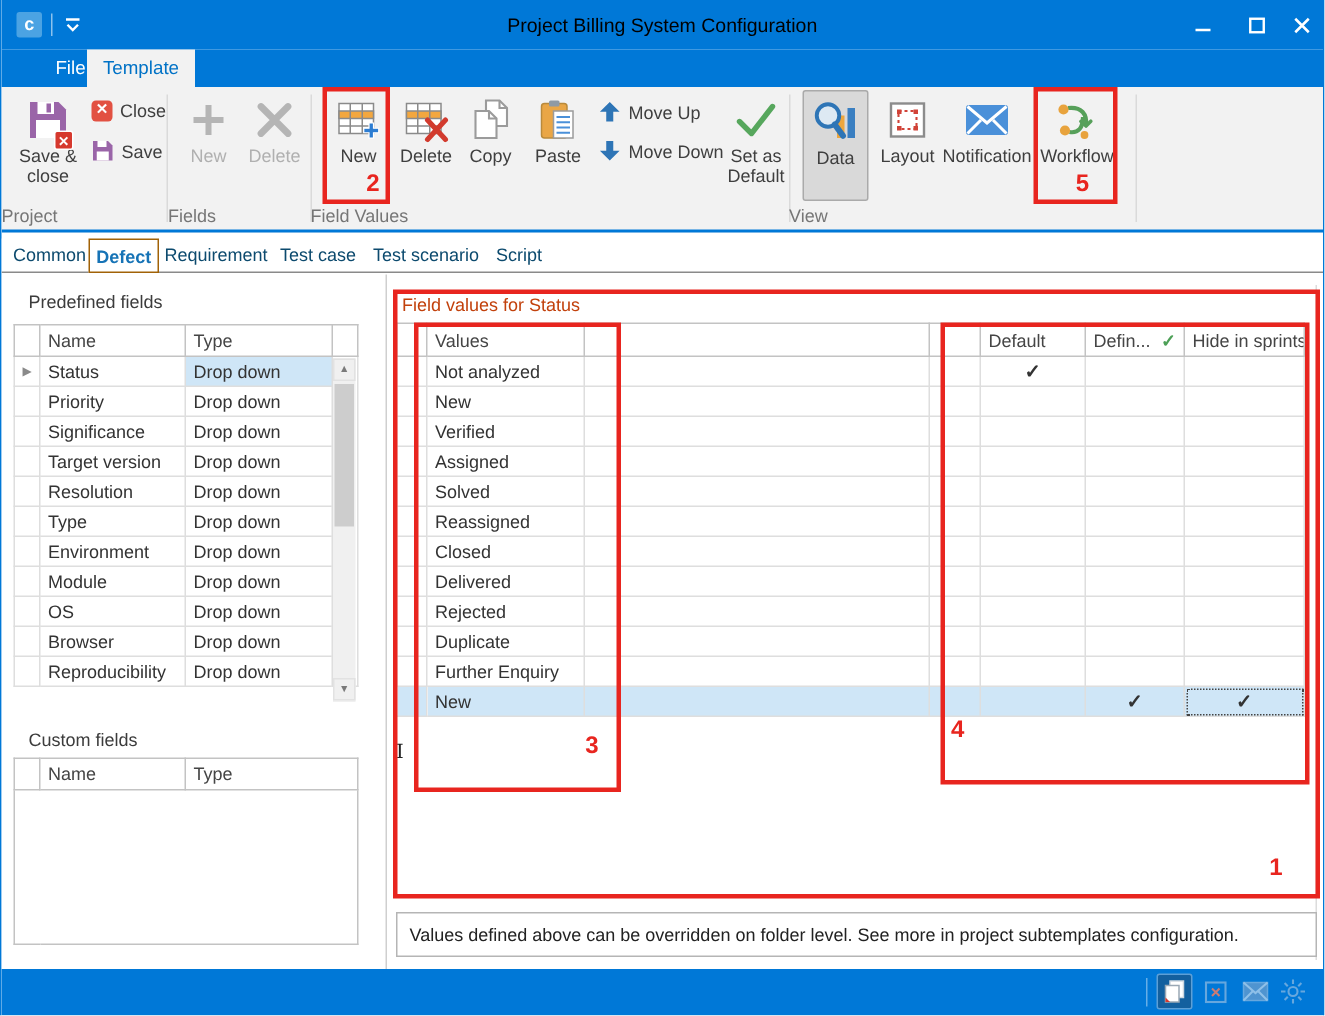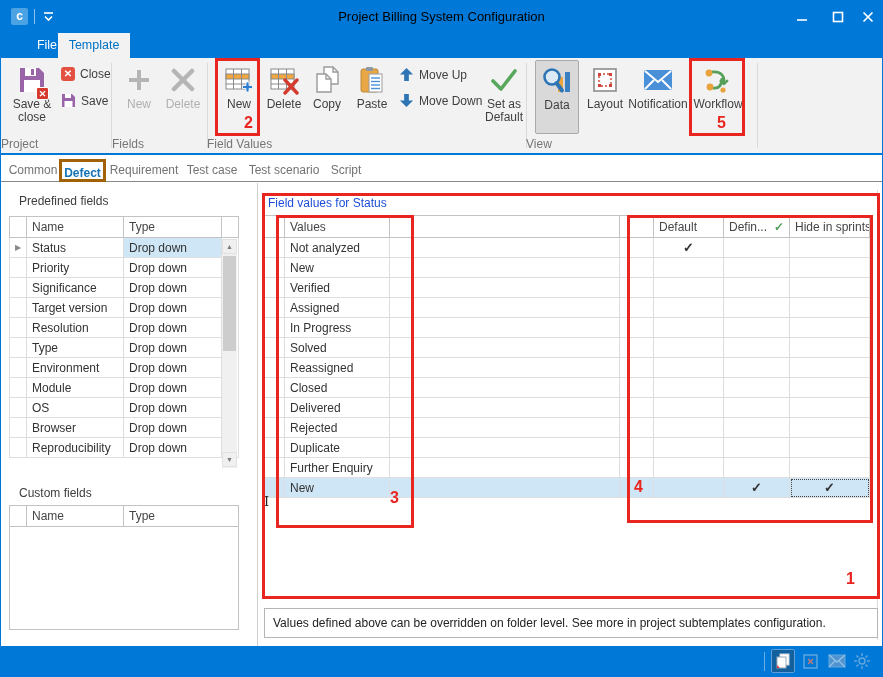--- a/index.html
+++ b/index.html
@@ -35,29 +35,29 @@
   .sep { position:absolute; top:5px; height:85px; width:1px; background:#dadada; }
   .pressed { background:#d9d9d9; border:1px solid #aaa; border-radius:2px; }
   .closebox { width:14px; height:14px; background:#e25142; border-radius:3px; color:#fff;
               font-size:10px; font-weight:bold; text-align:center; line-height:14px; }
   .badge-x { position:absolute; right:-2px; bottom:-2px; width:13px; height:13px; background:#d6392e;
              border-radius:2px; color:#fff; font-size:9px; font-weight:bold; line-height:13px; text-align:center; border:1px solid #fff; }
 
   
   .doc-tabs { position:absolute; left:0; top:159px; width:100%; height:24px; background:#fff; }
   .doc-underline { position:absolute; left:0; top:22px; width:100%; height:1px; background:#8a8a8a; }
-  .dtab { position:absolute; top:0; height:22px; line-height:22px; text-align:center; font-size:12px; color:#737373; }
-  .dtab.active { border:3px solid #a16207; background:#fff; color:#1673b6; font-weight:bold; height:23px; z-index:2; }
+  .dtab { position:absolute; top:0; height:22px; line-height:22px; text-align:center; font-size:12px; color:#0c4a6e; }
+  .dtab.active { border:1px solid #a16207; background:#fff; color:#1673b6; font-weight:bold; height:23px; z-index:2; }
 
   
   .content { position:absolute; left:0; top:183px; width:100%; height:463px; background:#fff; }
   .vsplit { position:absolute; left:256px; top:183px; width:1px; height:463px; background:#cfcfcf; }
   .panel-edge { position:absolute; left:876px; top:190px; width:1px; height:450px; background:#dcdcdc; }
   .sec-label { position:absolute; font-size:12px; color:#3c3c3c; }
-  .sec-label.blue { color:#1d4ed8; }
+  .sec-label.blue { color:#c2410c; }
 
   table.grid { border-collapse:collapse; table-layout:fixed; font-size:12px; background:#fff; }
   .grid th { font-weight:normal; color:#454545; text-align:left; padding:0 5px; height:21px;
              border:1px solid #c3c3c3; background:#fff; overflow:hidden; white-space:nowrap; }
   .grid td { color:#333; padding:0 5px; height:20px; border:1px solid #dedede;
              overflow:hidden; white-space:nowrap; }
   .grid .selcol { padding:0; text-align:center; color:#8a8a8a; font-size:8px; }
   .grid tr.selected td { background:#cfe6f7; }
   .cell-blue { background:#cfe6f7; }
   .check { color:#4da057; font-weight:bold; text-align:center; font-size:13px; }
@@ -463,29 +463,20 @@
           <td class="selcol"></td>
           <td>Assigned</td>
           <td></td>
           <td></td>
           <td class="check"></td>
           <td class="check"></td>
           <td class="check"></td>
         </tr>
     <tr>
           <td class="selcol"></td>
-          <td>In Progress</td>
-          <td></td>
-          <td></td>
-          <td class="check"></td>
-          <td class="check"></td>
-          <td class="check"></td>
-        </tr>
-    <tr>
-          <td class="selcol"></td>
           <td>Solved</td>
           <td></td>
           <td></td>
           <td class="check"></td>
           <td class="check"></td>
           <td class="check"></td>
         </tr>
     <tr>
           <td class="selcol"></td>
           <td>Reassigned</td>

